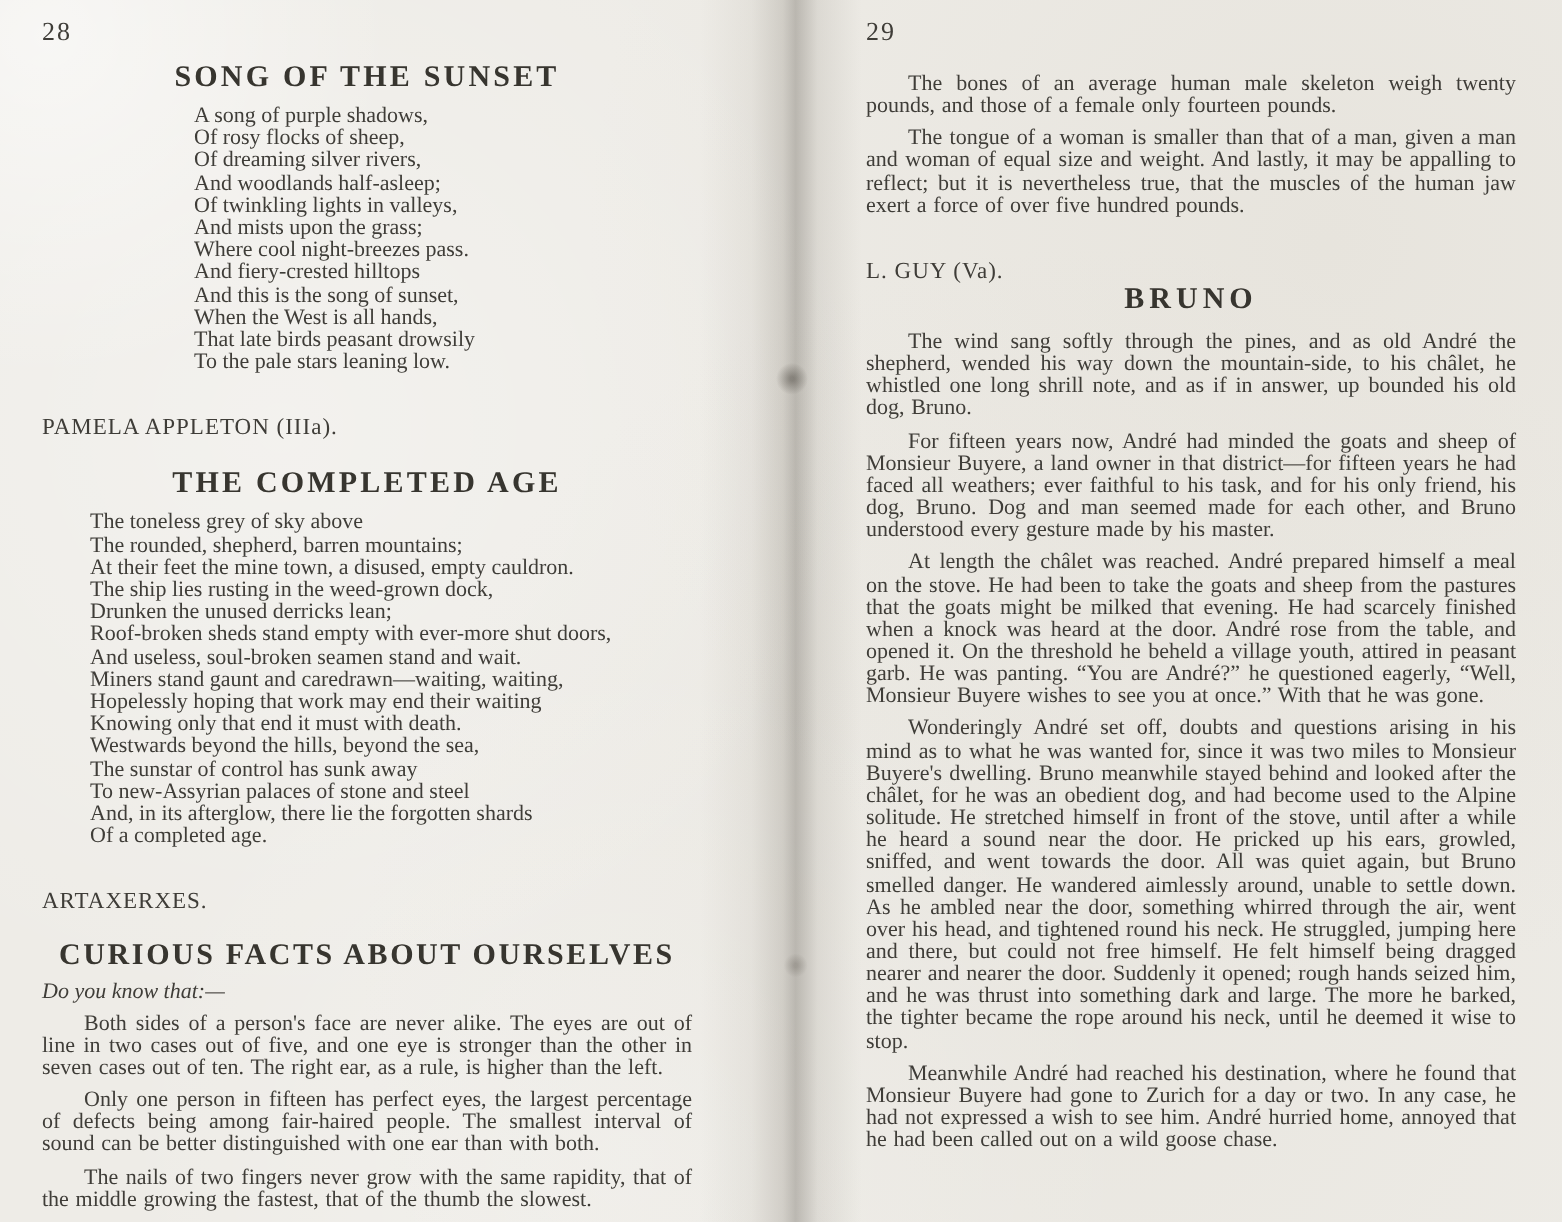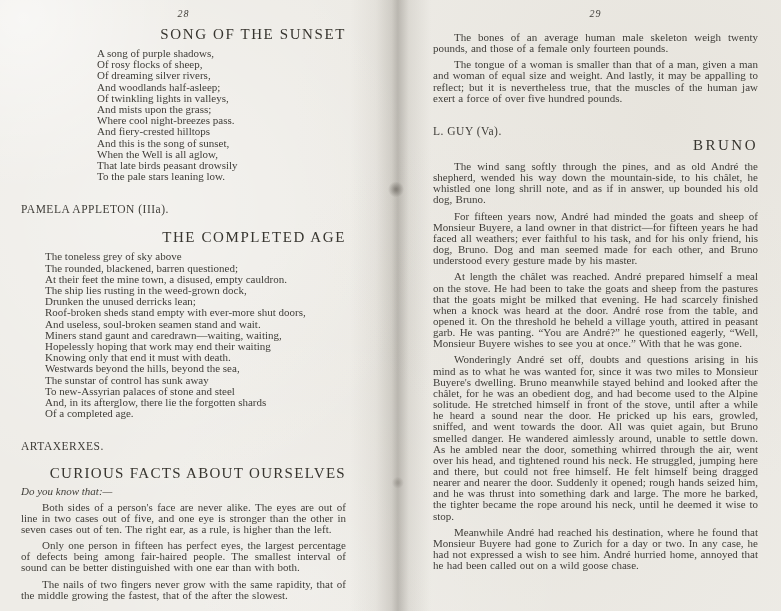--- a/index.html
+++ b/index.html
@@ -26,24 +26,24 @@
         rgba(120,112,98,0.08) 28%,
         rgba(95,88,75,0.20) 45%,
         rgba(70,64,54,0.30) 52%,
         rgba(100,93,80,0.12) 64%,
         rgba(120,112,98,0) 88%);
   }
   .page { position:absolute; top:8px; width:325px; z-index:2; }
   .page-left  { left:21px; }
   .page-right { left:433px; }
 
-  .page-num { font-size:10px; letter-spacing:1px; text-align:center;font-style:italic; }
+  .page-num { font-size:13px; letter-spacing:1px; text-align:left; }
   .title {
-    font-size:15px; font-weight:normal; letter-spacing:1.6px;
-    text-align:right; margin:0; color:#37352f; white-space:nowrap;
+    font-size:15px; font-weight:bold; letter-spacing:1.6px;
+    text-align:center; margin:0; color:#37352f; white-space:nowrap;
   }
   .title1 { margin-top:7px; }
   .title2 { margin-top:14px; }
   .title3 { margin-top:13px; letter-spacing:1.3px; }
   .title-bruno { letter-spacing:2.5px; }
 
   .poem { margin-top:5px; }
   .poem1 { padding-left:76px; }
   .poem2 { padding-left:24px; }
   .poem-line { font-size:11px; line-height:11.2px; white-space:nowrap; }
@@ -74,30 +74,30 @@
     <div class="poem poem1">
         <div class="poem-line">A song of purple shadows,</div>
         <div class="poem-line">Of rosy flocks of sheep,</div>
         <div class="poem-line">Of dreaming silver rivers,</div>
         <div class="poem-line">And woodlands half-asleep;</div>
         <div class="poem-line">Of twinkling lights in valleys,</div>
         <div class="poem-line">And mists upon the grass;</div>
         <div class="poem-line">Where cool night-breezes pass.</div>
         <div class="poem-line">And fiery-crested hilltops</div>
         <div class="poem-line">And this is the song of sunset,</div>
-        <div class="poem-line">When the Well is all aglow,</div>
+        <div class="poem-line">When the West is all hands,</div>
         <div class="poem-line">That late birds peasant drowsily</div>
         <div class="poem-line">To the pale stars leaning low.</div>
       </div>
     <div class="attribution">PAMELA APPLETON (IIIa).</div>
 
     <h1 class="title title2">THE COMPLETED AGE</h1>
     <div class="poem poem2">
         <div class="poem-line">The toneless grey of sky above</div>
-        <div class="poem-line">The rounded, blackened, barren questioned;</div>
+        <div class="poem-line">The rounded, shepherd, barren mountains;</div>
         <div class="poem-line">At their feet the mine town, a disused, empty cauldron.</div>
         <div class="poem-line">The ship lies rusting in the weed-grown dock,</div>
         <div class="poem-line">Drunken the unused derricks lean;</div>
         <div class="poem-line">Roof-broken sheds stand empty with ever-more shut doors,</div>
         <div class="poem-line">And useless, soul-broken seamen stand and wait.</div>
         <div class="poem-line">Miners stand gaunt and caredrawn—waiting, waiting,</div>
         <div class="poem-line">Hopelessly hoping that work may end their waiting</div>
         <div class="poem-line">Knowing only that end it must with death.</div>
         <div class="poem-line">Westwards beyond the hills, beyond the sea,</div>
         <div class="poem-line">The sunstar of control has sunk away</div>
@@ -105,21 +105,21 @@
         <div class="poem-line">And, in its afterglow, there lie the forgotten shards</div>
         <div class="poem-line">Of a completed age.</div>
       </div>
     <div class="attribution">ARTAXERXES.</div>
 
     <h1 class="title title3">CURIOUS FACTS ABOUT OURSELVES</h1>
     <div class="intro">Do you know that:—</div>
     <div class="prose facts-left">
         <div class="para">Both sides of a person's face are never alike.  The eyes are out of line in two cases out of five, and one eye is stronger than the other in seven cases out of ten.  The right ear, as a rule, is higher than the left.</div>
         <div class="para">Only one person in fifteen has perfect eyes, the largest percentage of defects being among fair-haired people.  The smallest interval of sound can be better distinguished with one ear than with both.</div>
-        <div class="para">The nails of two fingers never grow with the same rapidity, that of the middle growing the fastest, that of the after the slowest.</div>
+        <div class="para">The nails of two fingers never grow with the same rapidity, that of the middle growing the fastest, that of the thumb the slowest.</div>
       </div>
   </div>
 
   <div class="page page-right">
     <div class="page-num">29</div>
 
     <div class="prose facts-right">
         <div class="para">The bones of an average human male skeleton weigh twenty pounds, and those of a female only fourteen pounds.</div>
         <div class="para">The tongue of a woman is smaller than that of a man, given a man and woman of equal size and weight.  And lastly, it may be appalling to reflect; but it is nevertheless true, that the muscles of the human jaw exert a force of over five hundred pounds.</div>
       </div>

